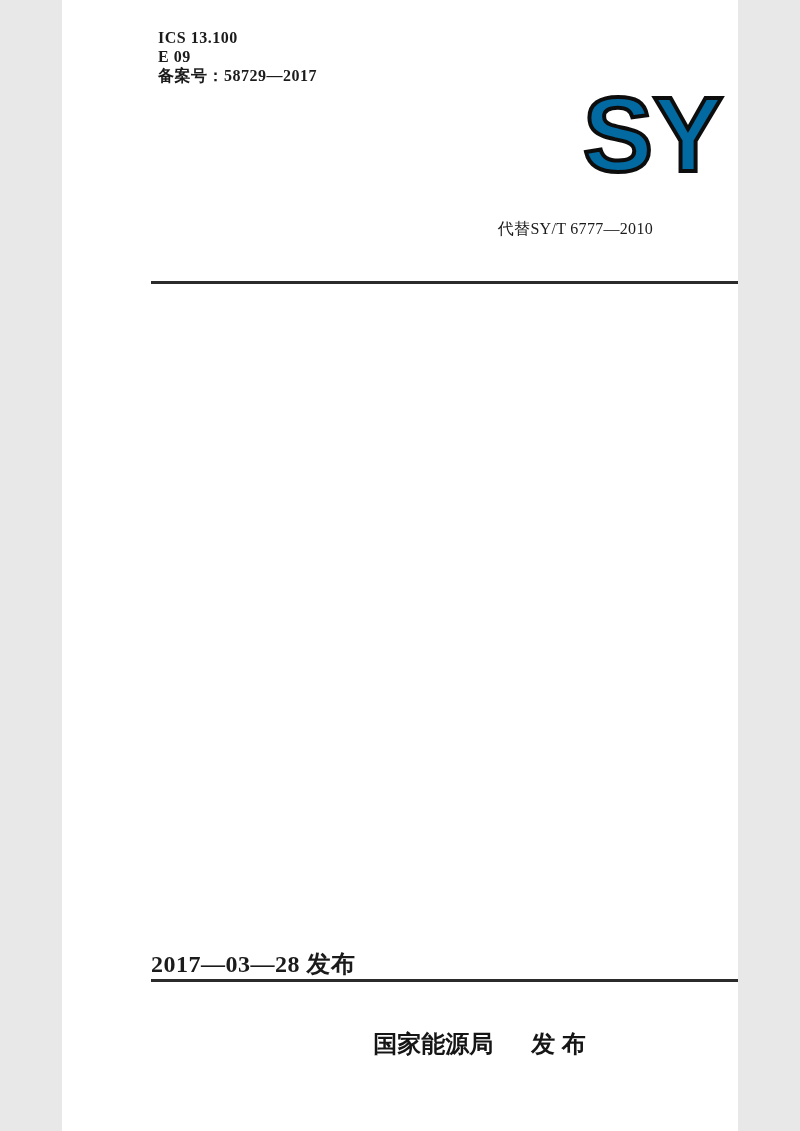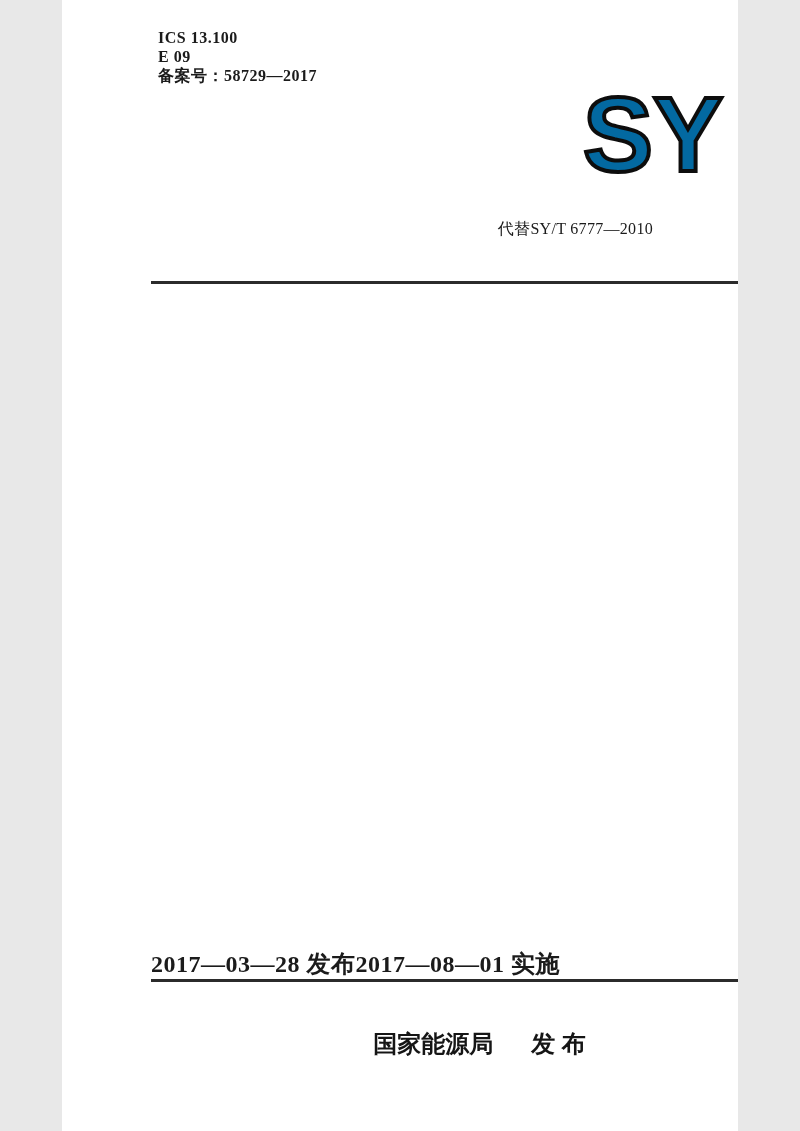--- a/index.html
+++ b/index.html
@@ -173,21 +173,20 @@
 
   <div class="std-number-block">
     <div class="std-replaces">代替SY/T 6777—2010</div>
   </div>
 
   <div class="rule rule-top"></div>
 
 
   <div class="dates-row">
     <span>2017—03—28 发布</span>
-    <span>2017—08—01 实施</span>
   </div>
 
   <div class="rule rule-bottom"></div>
 
   <div class="publisher-row">
     <span>国家能源局</span><span class="publisher-action">发 布</span>
   </div>
 
 </div>
 

